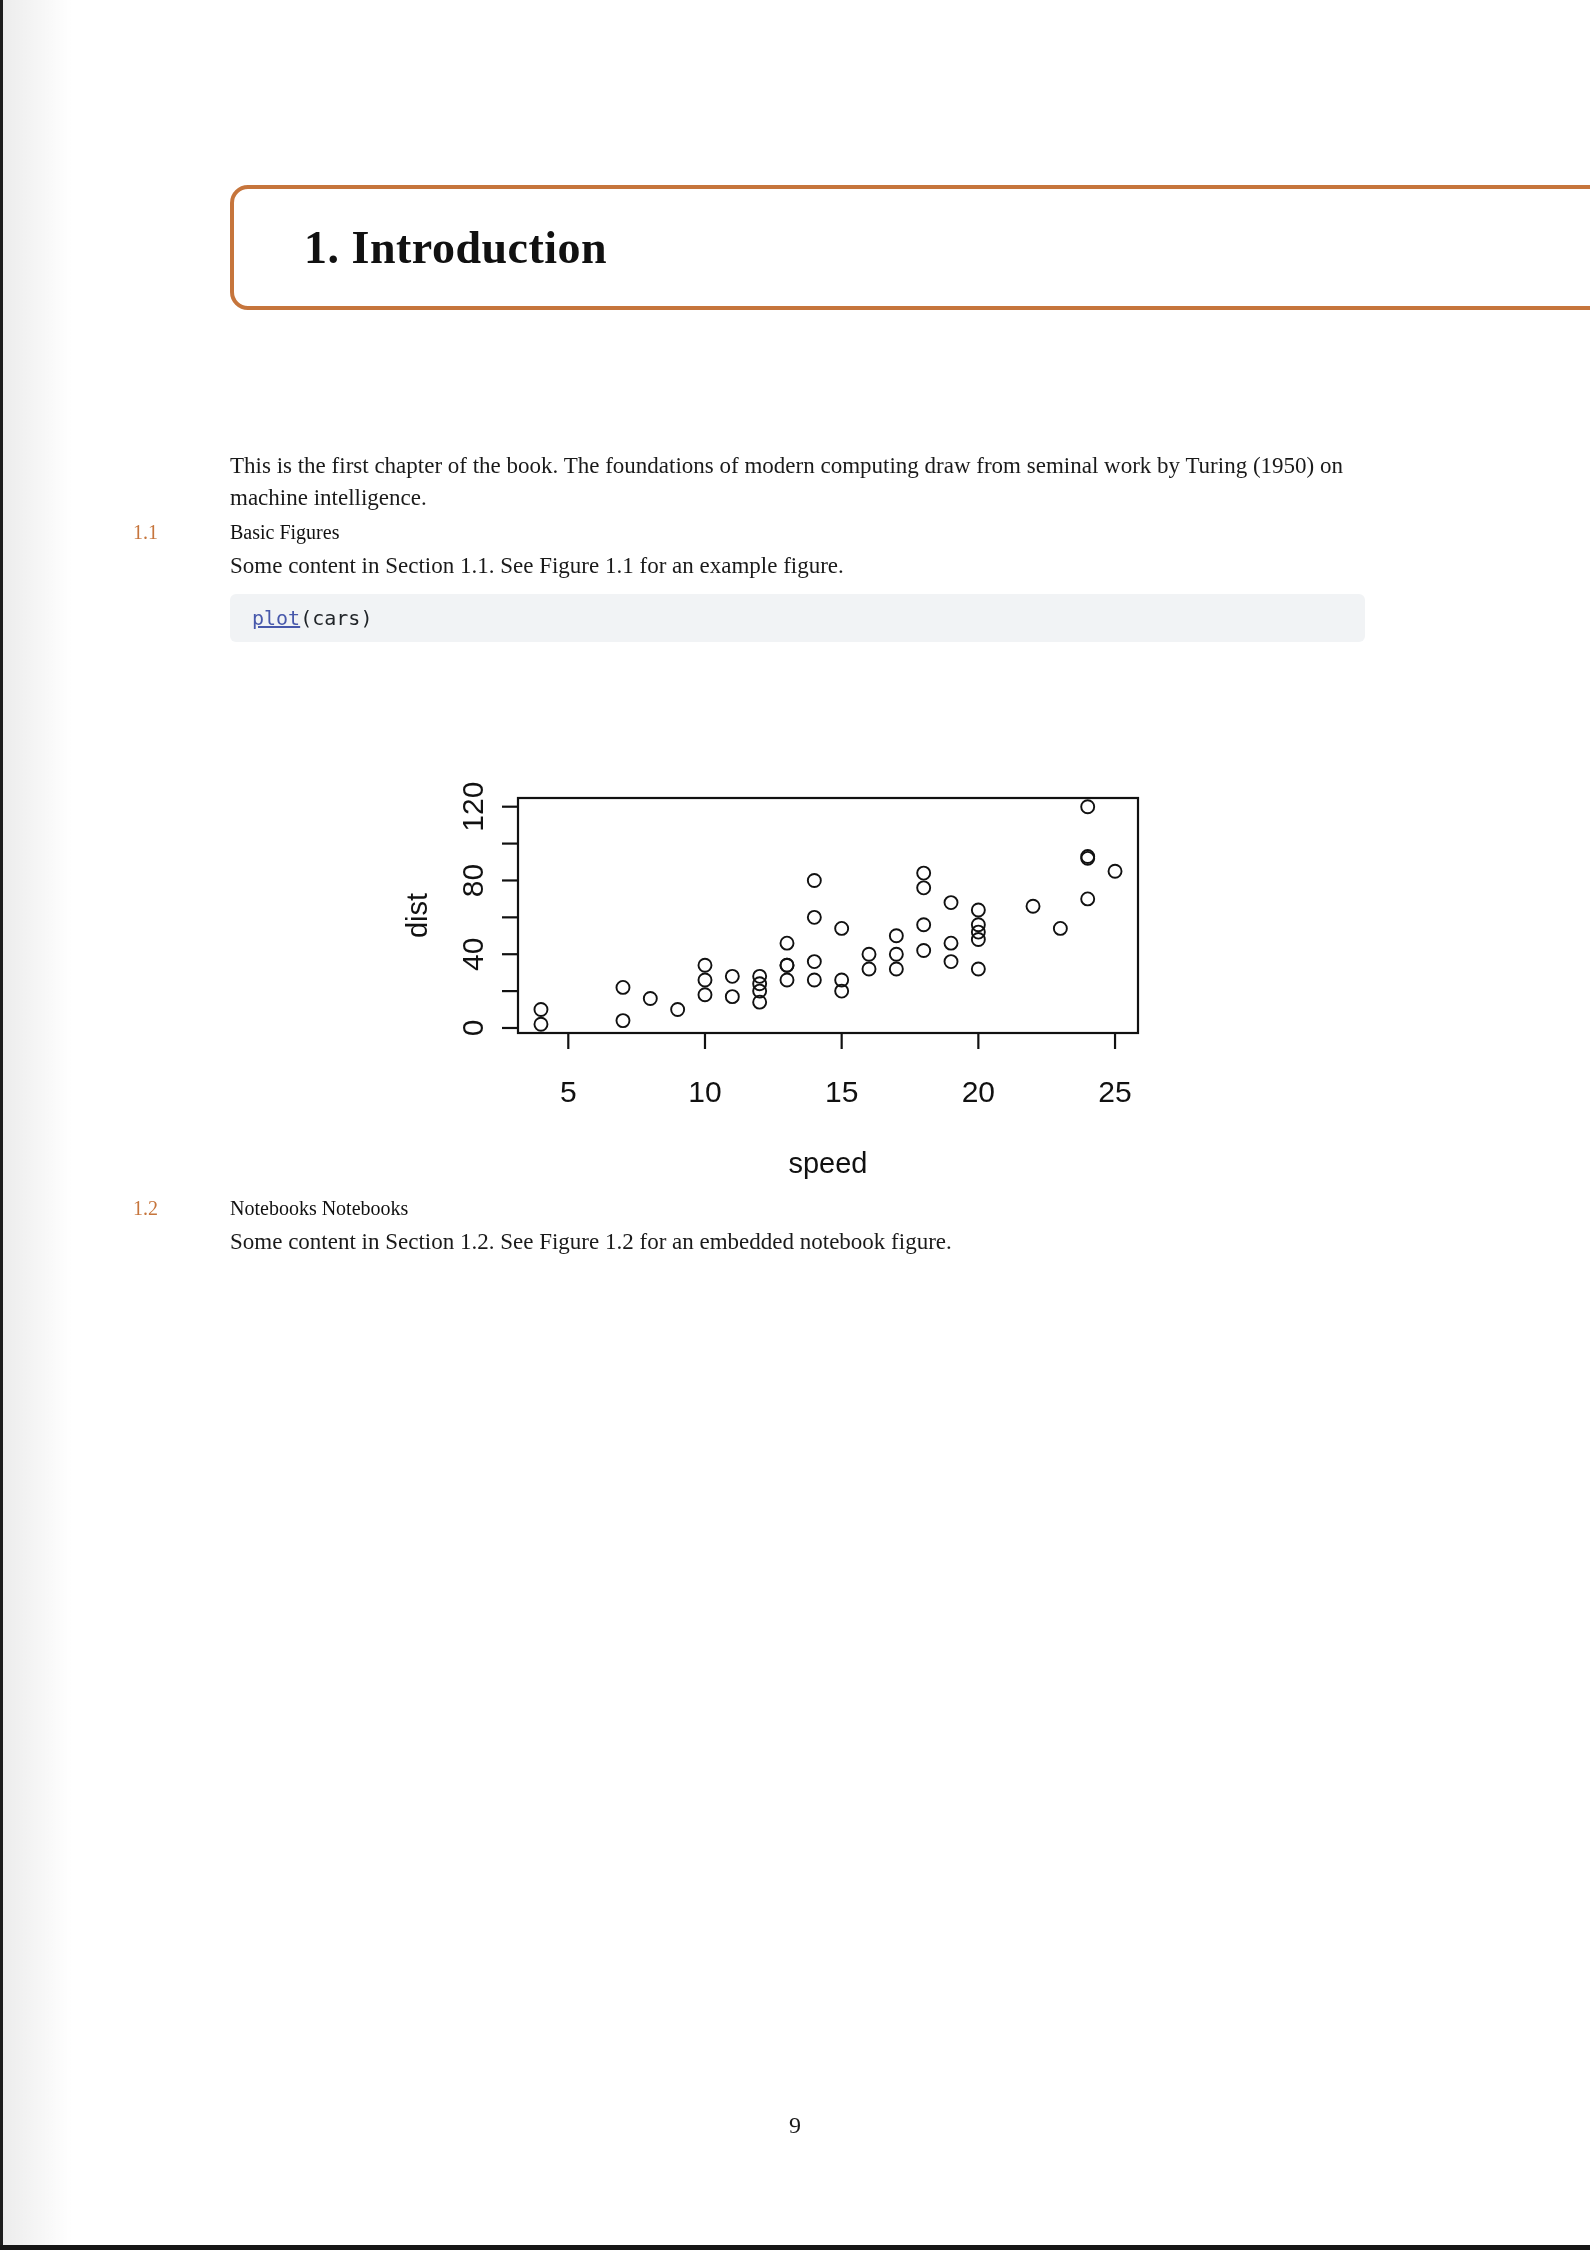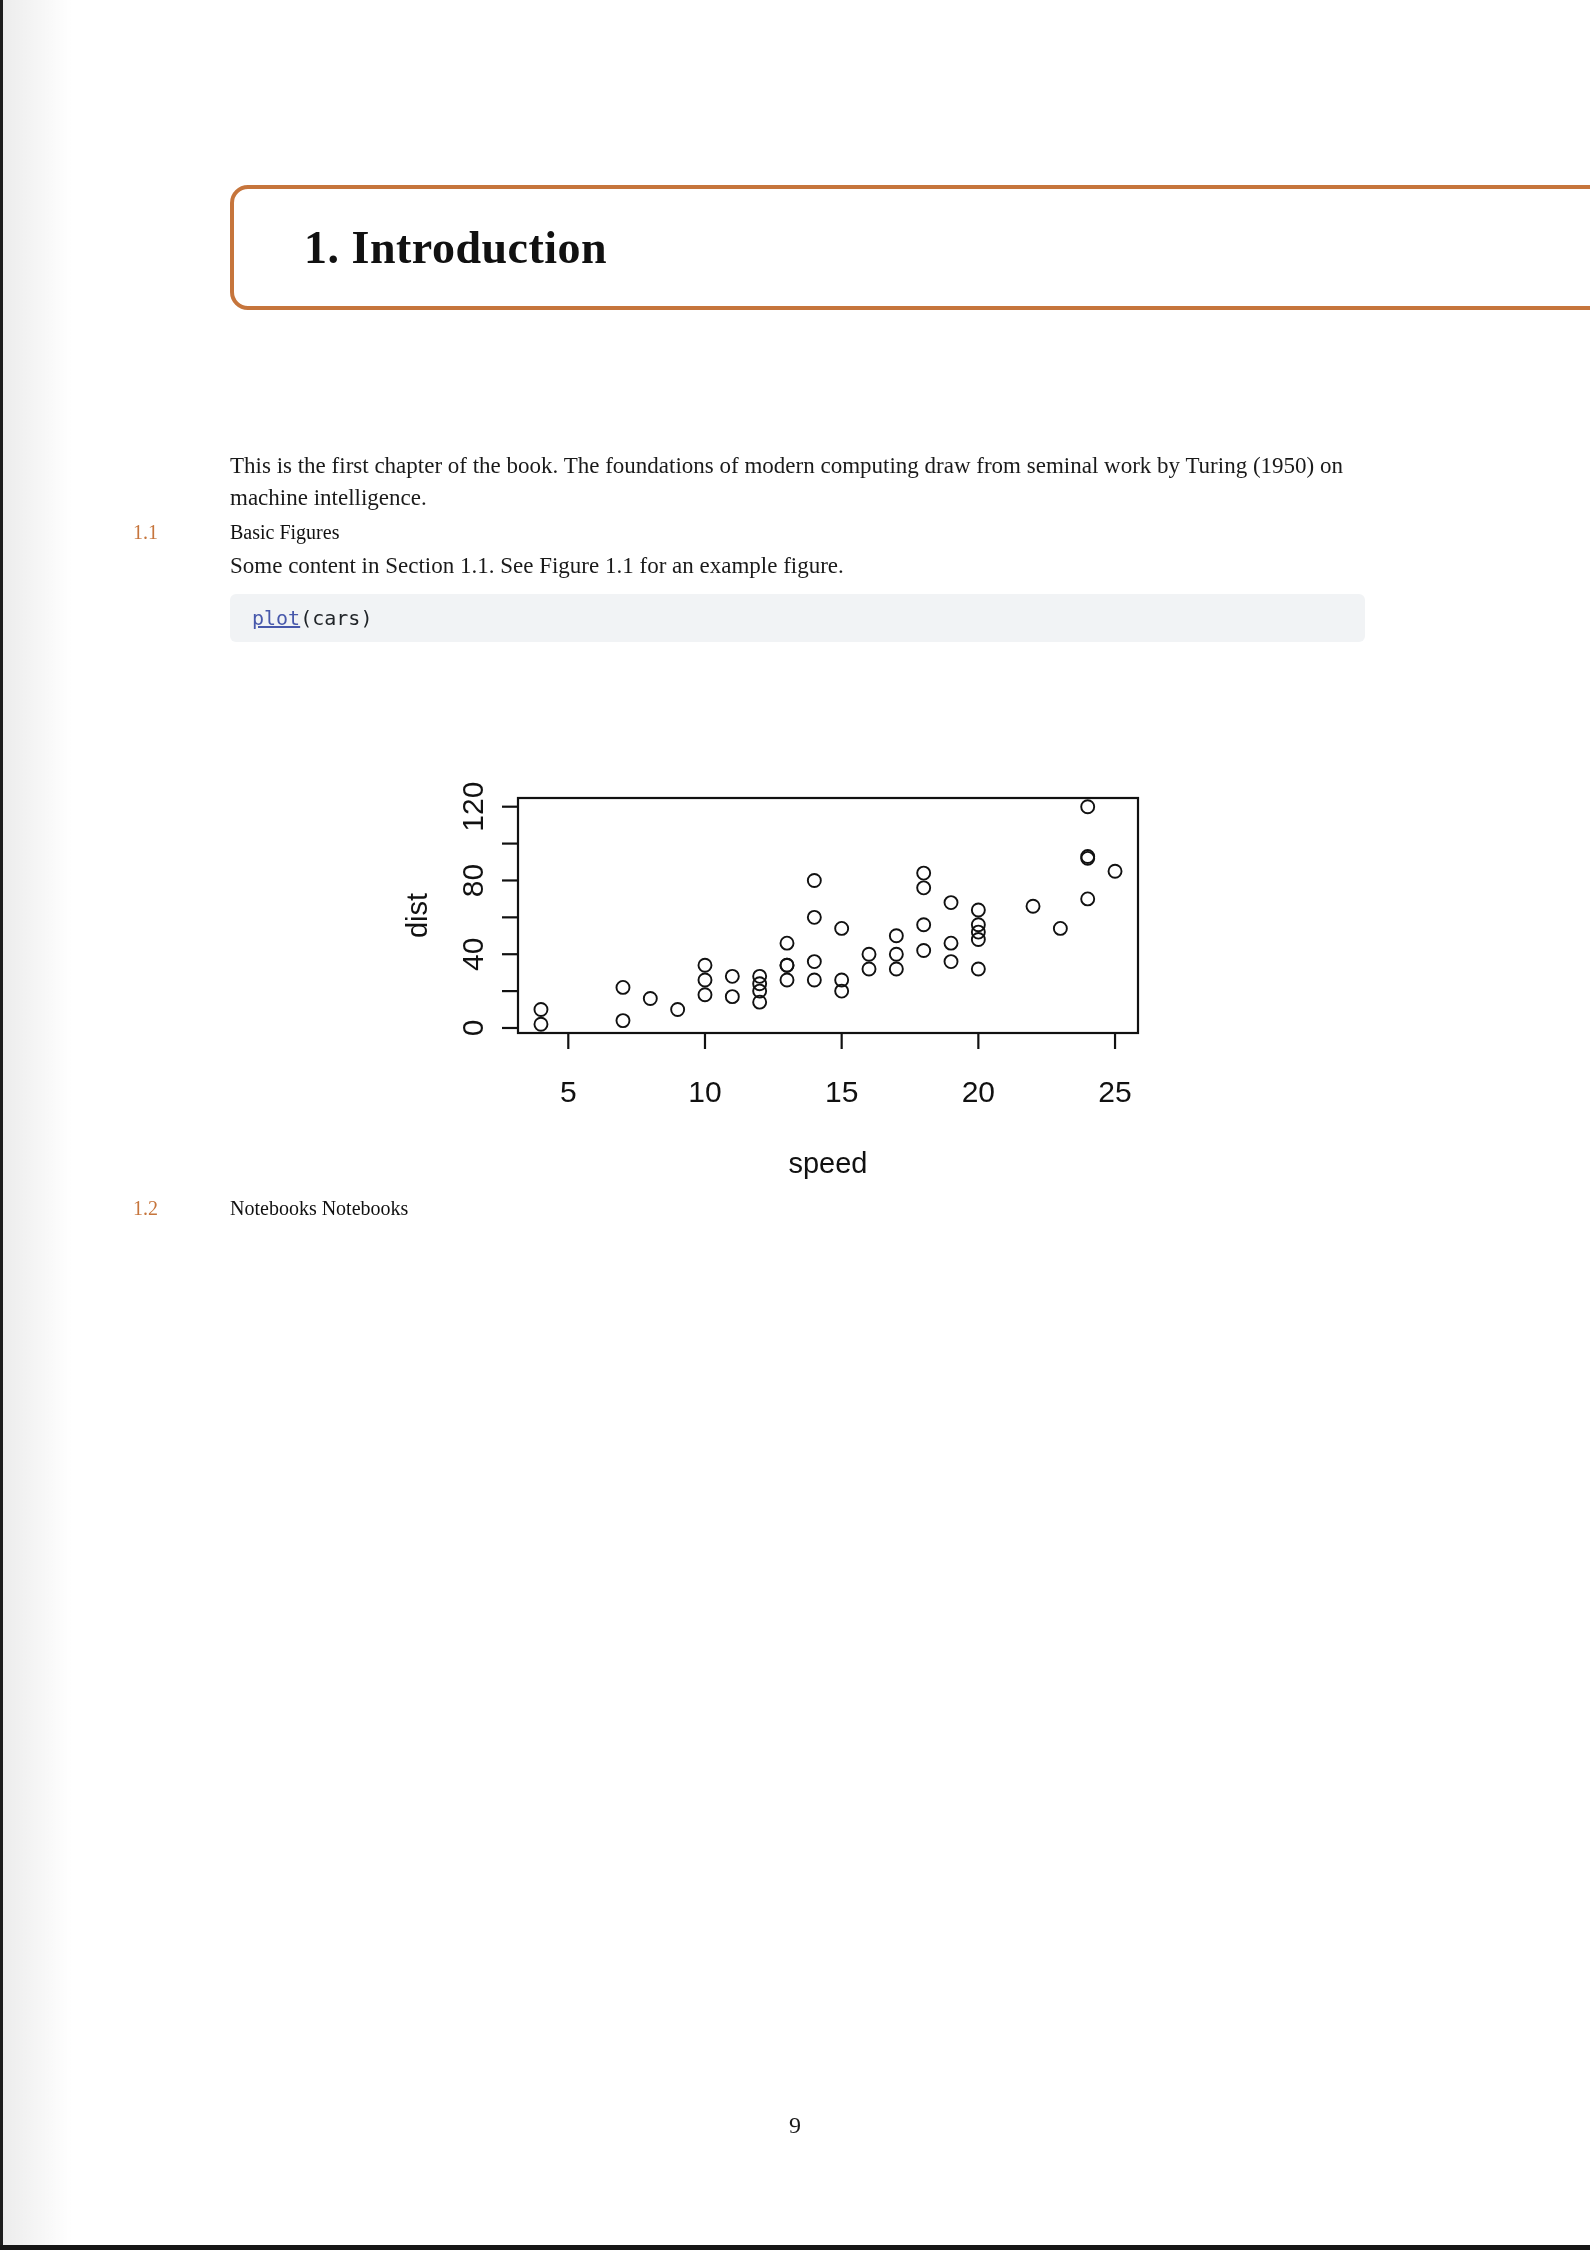--- a/index.html
+++ b/index.html
@@ -236,20 +236,21 @@
           <circle cx="730.0370370370371" cy="91.24387947269304" r="6.5" fill="none" stroke="#111" stroke-width="1.9"></circle>
         </svg>
     </figure>
 
 
     <h2 class="section-heading h-second">
       <span class="section-number">1.2</span>
       <span class="section-title">Notebooks Notebooks</span>
     </h2>
 
+    <p class="body-text p-after-h">Some content in Section 1.2. See Figure 1.2 for an embedded notebook figure.</p>
 
   </div>
 
   <div class="page-number">9</div>
 
   <div class="bottom-edge"></div>
 
 </div>
 
 </body></html>

